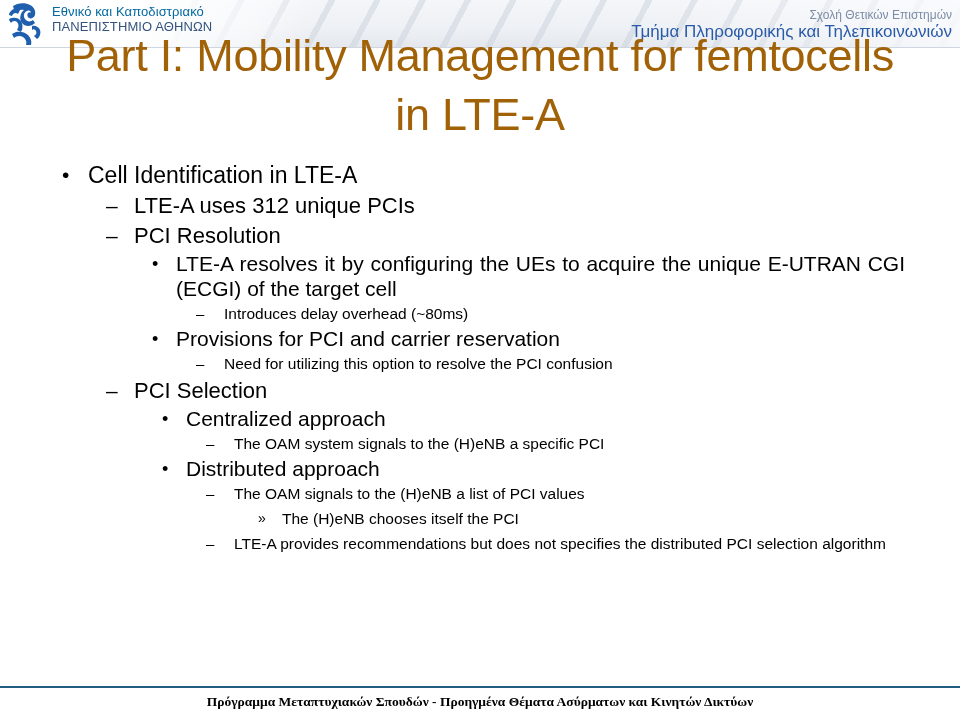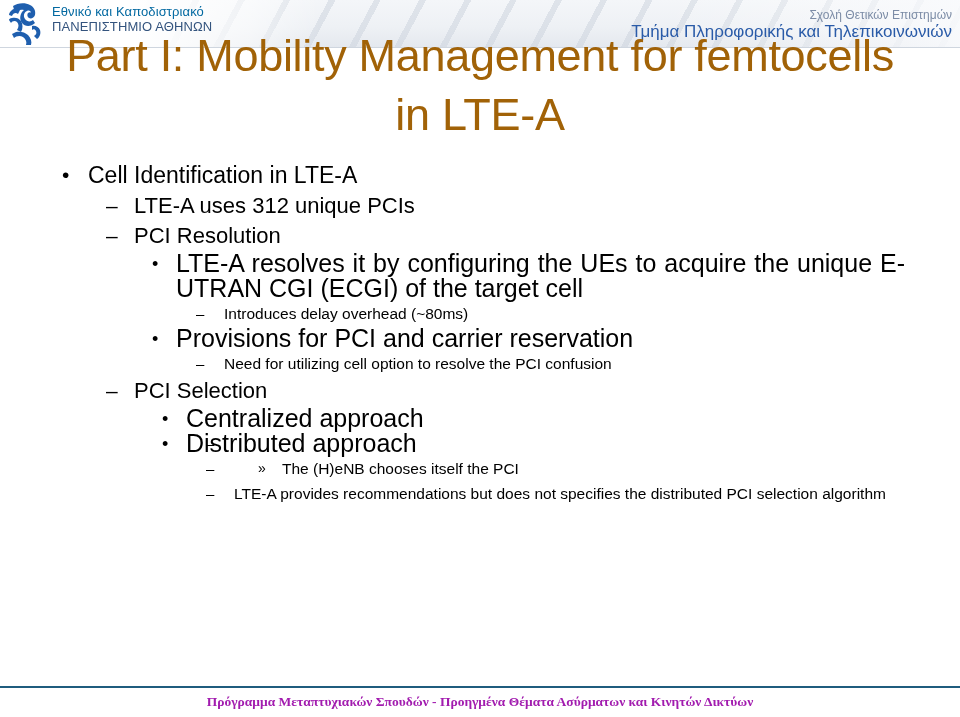--- a/index.html
+++ b/index.html
@@ -145,21 +145,21 @@
   .lv2 > .marker { left: 106px; font-size: 21px; line-height: 29px; }
   .lv2 > .btext {
     margin-left: 134px; margin-right: 58px;
     font-size: 22px; line-height: 29px;
   }
   
   .lv3 { margin-bottom: 0px; }
   .lv3 > .marker { left: 152px; font-size: 18px; line-height: 27px; }
   .lv3 > .btext {
     margin-left: 176px; margin-right: 55px;
-    font-size: 25px; line-height: 25px;
+    font-size: 21px; line-height: 25px;
   }
   
   .lv3.just > .btext {
     text-align: justify;
     text-align-last: left;
   }
   
   .lv4 { margin-bottom: 0px; }
   .lv4 > .marker { left: 196px; font-size: 15px; line-height: 25px; }
   .lv4 > .btext {
@@ -192,21 +192,21 @@
     background: #1f5c7e;
   }
   .footer-text {
     position: absolute;
     left: 0; top: 694px;
     width: 960px;
     text-align: center;
     font-family: "Liberation Serif", serif;
     font-weight: bold;
     font-size: 13.5px;
-    color: #a21caf;
+    color: #000000;
     white-space: nowrap;
   }
 </style>
 </head>
 <body>
 
 <div class="header-banner">
   <div class="banner-fade-left"></div>
   <div class="banner-fade-right"></div>
 </div>
@@ -258,44 +258,46 @@
     <span class="btext">Introduces delay overhead  (~80ms)</span>
   </div>
 
   <div class="bullet-row lv3">
     <span class="marker">•</span>
     <span class="btext">Provisions for PCI and carrier reservation</span>
   </div>
 
   <div class="bullet-row lv4">
     <span class="marker">–</span>
-    <span class="btext">Need for utilizing cell option to resolve the PCI confusion</span>
+    <span class="btext">Need for utilizing this option to resolve the PCI confusion</span>
   </div>
 
   <div class="bullet-row lv2">
     <span class="marker">–</span>
     <span class="btext">PCI Selection</span>
   </div>
 
   <div class="bullet-row lv3 deep">
     <span class="marker">•</span>
     <span class="btext">Centralized approach</span>
   </div>
 
   <div class="bullet-row lv4 deep">
     <span class="marker">–</span>
+    <span class="btext">The OAM system signals to the (H)eNB a specific PCI</span>
   </div>
 
   <div class="bullet-row lv3 deep">
     <span class="marker">•</span>
     <span class="btext">Distributed approach</span>
   </div>
 
   <div class="bullet-row lv4 deep">
     <span class="marker">–</span>
+    <span class="btext">The OAM signals to the (H)eNB a list of PCI values</span>
   </div>
 
   <div class="bullet-row lv5">
     <span class="marker">»</span>
     <span class="btext">The (H)eNB chooses itself the PCI</span>
   </div>
 
   <div class="bullet-row lv4 just deep">
     <span class="marker">–</span>
     <span class="btext">LTE-A provides recommendations but does not specifies the distributed PCI selection algorithm</span>

